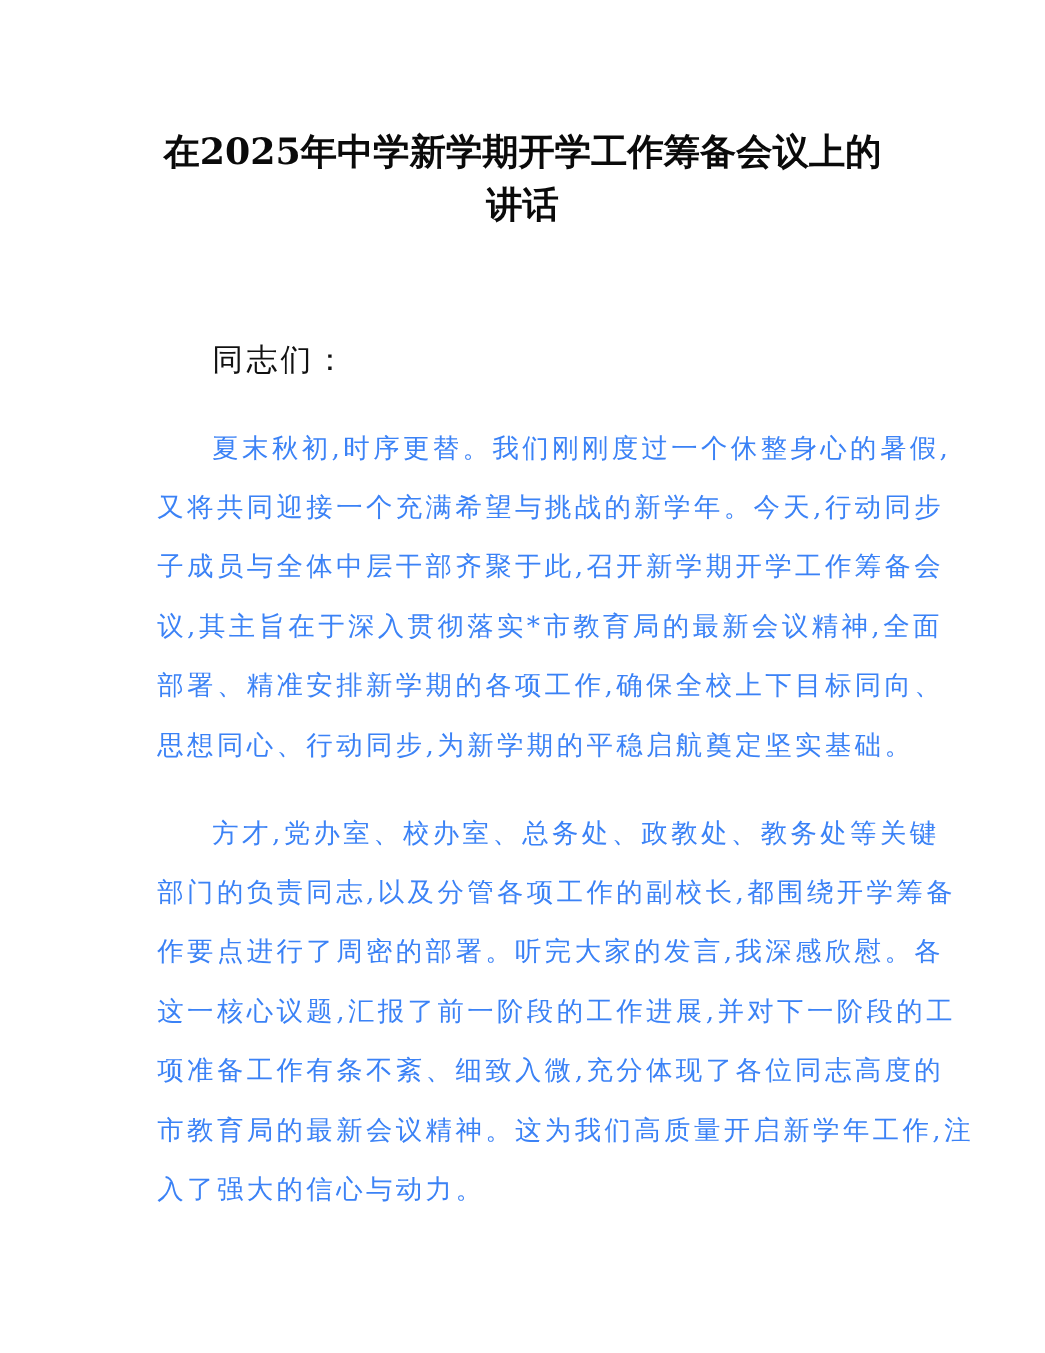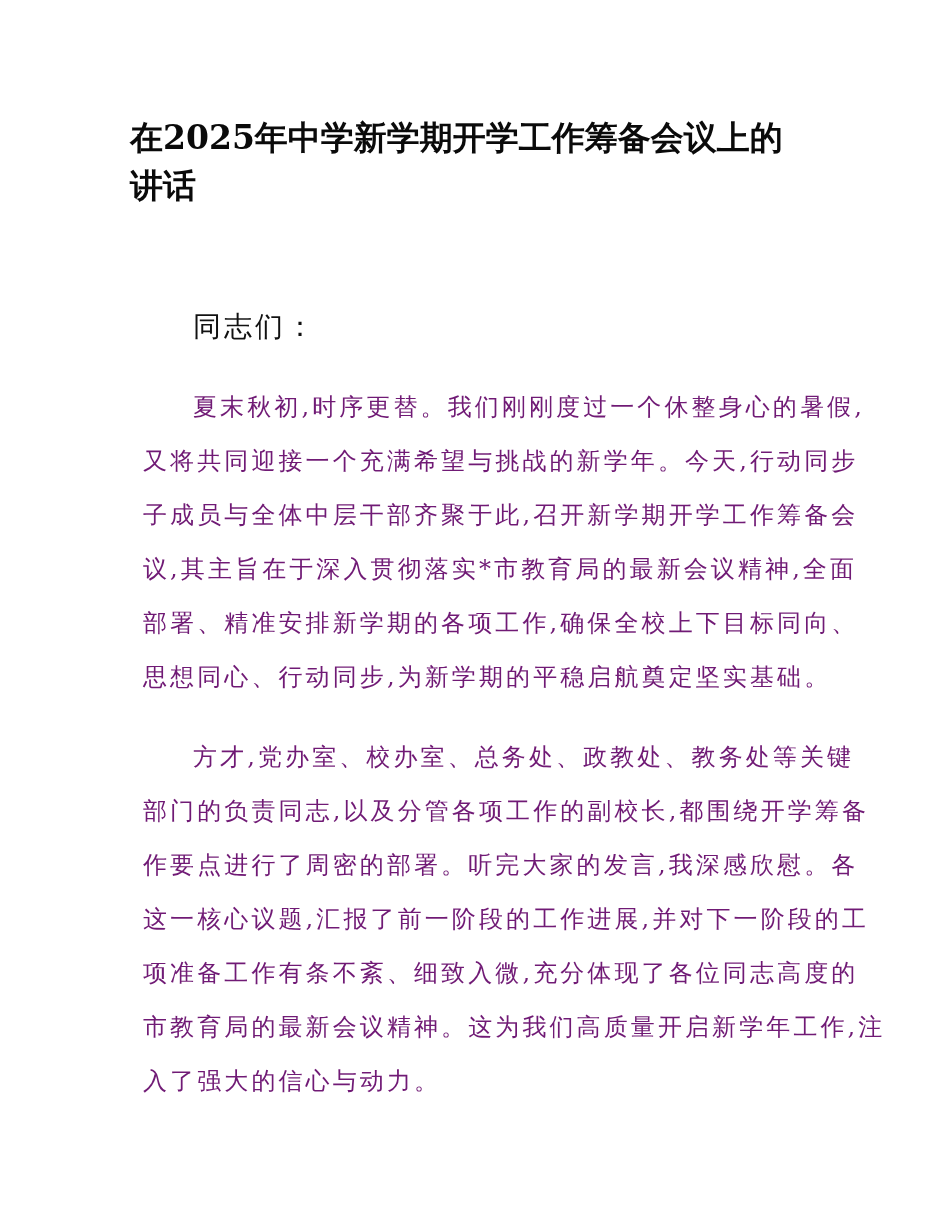--- a/index.html
+++ b/index.html
@@ -20,21 +20,21 @@
       left: 0; top: 0;
       width: 950px;
       height: 1230px;
       background: #ffffff;
     }
     .title {
       position: absolute;
       left: 130px;
       width: 690px;
       top: 114px;
-      text-align: left;
+      text-align: center;
       font-size: 33px;
       line-height: 48px;
       font-weight: bold;
       letter-spacing: 0px;
       color: #0a0a0a;
       margin: 0;
     }
     .body-text {
       position: absolute;
       left: 143px;
@@ -50,21 +50,21 @@
       letter-spacing: 3px;
     }
     .para {
       margin: 0;
       margin-top: 26px;
       font-size: 24px;
       line-height: 54px;
       text-align: justify;
       text-align-last: left;
       letter-spacing: 3.1px;
-      color: #701a75;
+      color: #3b82f6;
     }
     .para .line {
       display: block;
       white-space: nowrap;
       height: 54px;
     }
     .para .line.indent {
       padding-left: 50px;
     }
   </style>

